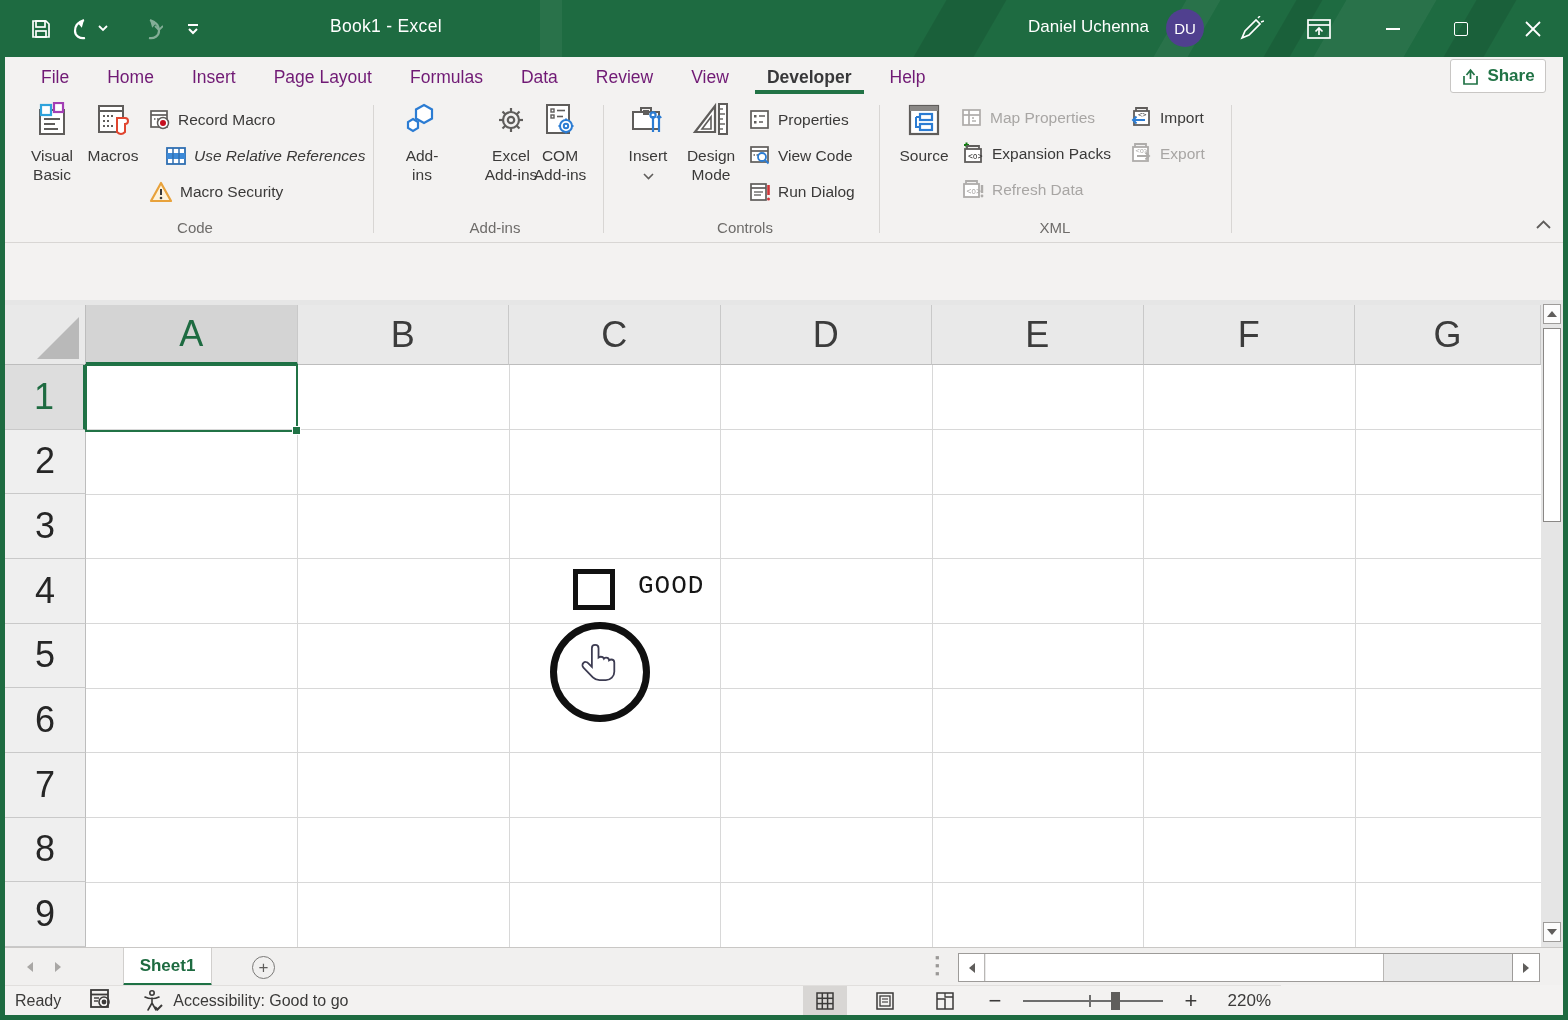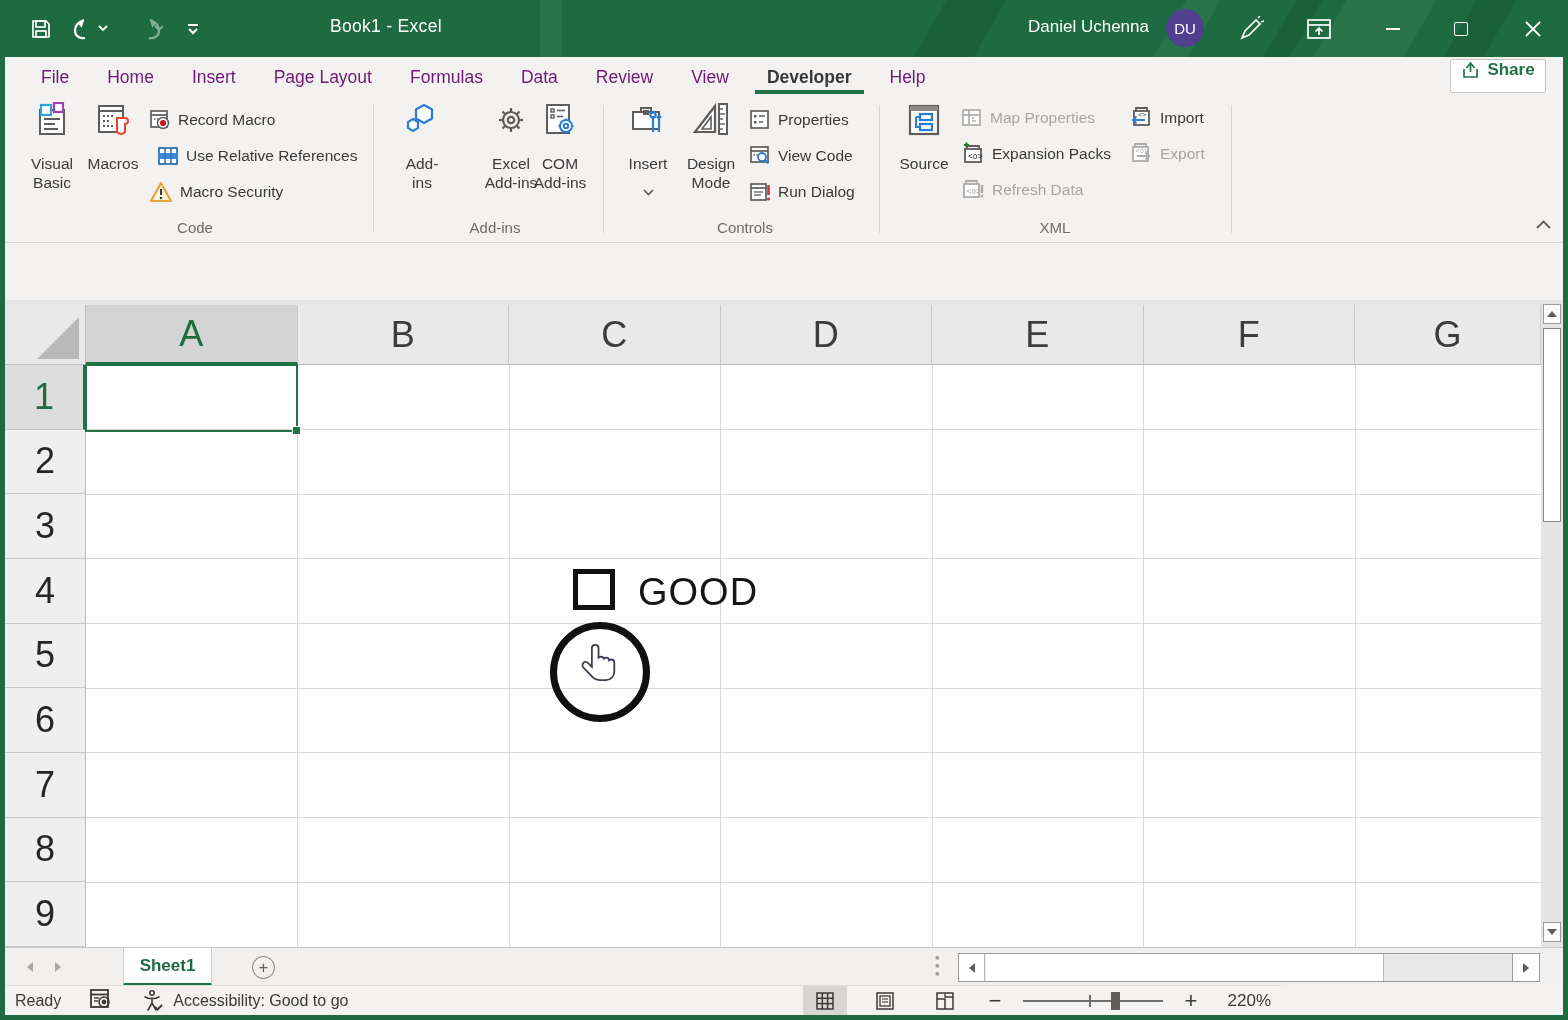--- a/index.html
+++ b/index.html
@@ -21,27 +21,27 @@
   #search-box .stext { color:#1C3A2A; font-size:17px; }
   #user-name { position:absolute; left:1028px; top:17px; color:#fff; font-size:17px; }
   #avatar { position:absolute; left:1166px; top:9px; width:38px; height:38px; border-radius:50%; background:#50408F; color:#fff; font-size:15px; display:flex; align-items:center; justify-content:center; }
   .title-ctl { position:absolute; top:0; width:46px; height:57px; display:flex; align-items:center; justify-content:center; color:#fff; }
 
   
   #tabs-row { position:absolute; left:0; top:57px; width:1568px; height:40px; background:#F3F2F1; display:flex; padding-left:22px; }
   .tab { padding:0 19px; line-height:40px; font-size:17.5px; color:#701a75; position:relative; }
   .tab.active { font-weight:700; color:#38383a; }
   .tab.active::after { content:""; position:absolute; left:7px; right:7px; bottom:3px; height:4px; background:#217346; }
-  #share-btn { position:absolute; right:22px; top:59px; width:96px; height:34px; background:#fff; border:1px solid #C8C6C4; border-radius:3px; display:flex; align-items:flex-start; justify-content:center; gap:7px; color:#217346; font-size:17px; font-weight:600; }
+  #share-btn { position:absolute; right:22px; top:59px; width:96px; height:34px; background:#fff; border:1px solid #C8C6C4; border-radius:3px; display:flex; align-items:center; justify-content:center; gap:7px; color:#217346; font-size:17px; font-weight:600; }
 
   
   #ribbon { position:absolute; left:5px; top:97px; width:1558px; height:146px; background:#F3F2F1; border-bottom:1px solid #D8D6D4; }
   .rsep { position:absolute; top:8px; width:1px; height:128px; background:#D8D6D4; }
   .glabel { position:absolute; top:122px; font-size:15px; color:#6e6c6a; text-align:center; }
-  .rbig { position:absolute; top:5px; display:flex; flex-direction:column; align-items:center; gap:16px; text-align:center; }
+  .rbig { position:absolute; top:5px; display:flex; flex-direction:column; align-items:center; gap:8px; text-align:center; }
   .rbig .blabel { font-size:15.5px; line-height:19px; color:#3b3a39; }
   .rsmall { position:absolute; display:flex; align-items:center; gap:7px; height:30px; }
   .rsmall .slabel { font-size:15.5px; color:#3b3a39; white-space:nowrap; }
   .rsmall.disabled .slabel { color:#A8A6A4; }
   .collapse-chev { position:absolute; right:12px; bottom:10px; color:#5f5d5b; font-size:14px; }
 
   
   #formula-row { position:absolute; left:5px; top:243px; width:1558px; height:57px; background:#F3F2F1; }
   #name-box { position:absolute; left:6px; top:14px; width:150px; height:35px; background:#fff; border:1px solid #C8C6C4; display:flex; align-items:center; padding-left:12px; font-size:17px; color:#333; }
   #name-box .dd { position:absolute; right:10px; top:15px; width:0; height:0; border-left:4.5px solid transparent; border-right:4.5px solid transparent; border-top:5.5px solid #7a7977; }
@@ -60,21 +60,21 @@
   .colhead { position:absolute; top:305px; height:60px; background:#E9E9E9; border-right:1px solid #C9C9C9; border-bottom:1px solid #BDBDBD; display:flex; align-items:center; justify-content:center; font-size:36px; color:#3c3c3c; }
   .colhead.sel { background:#D4D4D4; color:#1E6B41; border-bottom:3px solid #1E7145; }
   .rowhead { position:absolute; left:5px; width:81px; background:#EFEFEF; border-right:1px solid #BDBDBD; border-bottom:1px solid #C9C9C9; display:flex; align-items:center; justify-content:center; font-size:36px; color:#262626; }
   .rowhead.sel { background:#DDDDDD; color:#1E6B41; border-right:3px solid #1E7145; }
   .vline { position:absolute; top:365px; width:1px; height:582px; background:#D8D8D8; }
   .hline { position:absolute; left:86px; width:1455px; height:1px; background:#D8D8D8; }
   #sel-box { position:absolute; left:85px; top:364px; width:213px; height:68px; border:2.5px solid #217346; }
   #sel-handle { position:absolute; left:292px; top:426px; width:9px; height:9px; background:#217346; border:1.5px solid #fff; }
 
   #cell-checkbox { position:absolute; left:573px; top:569px; width:42px; height:41px; border:5px solid #111; background:#fff; }
-  #cell-checkbox-label { position:absolute; left:638px; top:571px; font-size:38px; color:#161616; letter-spacing:1px; }
+  #cell-checkbox-label { position:absolute; left:638px; top:571px; font-size:26px; color:#161616; letter-spacing:1px;font-family:Liberation Mono, monospace; }
   #click-circle { position:absolute; left:550px; top:622px; width:100px; height:100px; border:7px solid #101010; border-radius:50%; background:transparent; }
   #hand-cursor { position:absolute; left:580px; top:640px; }
 
   
   #vscroll { position:absolute; left:1541px; top:300px; width:22px; height:647px; background:#E5E5E5; }
   .sbtn { position:absolute; left:2px; width:18px; height:20px; background:#FCFCFC; border:1px solid #9d9b99; display:flex; align-items:center; justify-content:center; }
   #vthumb { position:absolute; left:2px; top:28px; width:18px; height:194px; background:#fff; border:1px solid #8a8886; }
   .tri-up { width:0; height:0; border-left:5px solid transparent; border-right:5px solid transparent; border-bottom:6px solid #5f5d5b; }
   .tri-dn { width:0; height:0; border-left:5px solid transparent; border-right:5px solid transparent; border-top:6px solid #5f5d5b; }
   .tri-l { width:0; height:0; border-top:5px solid transparent; border-bottom:5px solid transparent; border-right:6px solid #5f5d5b; }
@@ -235,21 +235,21 @@
     <div class="rsmall" style="left:144px;top:8px;">
       <svg width="22" height="22" viewBox="0 0 22 22">
           <rect x="2" y="2" width="16" height="16" fill="#fff" stroke="#5f5d5b" stroke-width="1.7"></rect>
           <line x1="2" y1="6" x2="18" y2="6" stroke="#5f5d5b" stroke-width="1.7"></line>
           <line x1="5" y1="10" x2="12" y2="10" stroke="#5f5d5b" stroke-width="1.4" stroke-dasharray="1.5 1.5"></line>
           <circle cx="14" cy="14" r="5.5" fill="#fff" stroke="#5f5d5b" stroke-width="1.5"></circle>
           <circle cx="14" cy="14" r="3" fill="#C50F1F"></circle>
         </svg>
       <span class="slabel">Record Macro</span>
     </div>
-    <div class="rsmall" style="left:152px;top:44px;">
+    <div class="rsmall" style="left:160px;top:44px;font-style:italic;">
       <svg width="22" height="22" viewBox="0 0 22 22">
           <rect x="2" y="3" width="18" height="16" fill="#fff" stroke="#2F6FB2" stroke-width="1.8"></rect>
           <rect x="2" y="8" width="18" height="6" fill="#3C8AD8"></rect>
           <line x1="8" y1="3" x2="8" y2="19" stroke="#2F6FB2" stroke-width="1.5"></line>
           <line x1="14" y1="3" x2="14" y2="19" stroke="#2F6FB2" stroke-width="1.5"></line>
         </svg>
       <span class="slabel">Use Relative References</span>
     </div>
     <div class="rsmall" style="left:144px;top:80px;">
       <svg width="24" height="22" viewBox="0 0 24 22">

